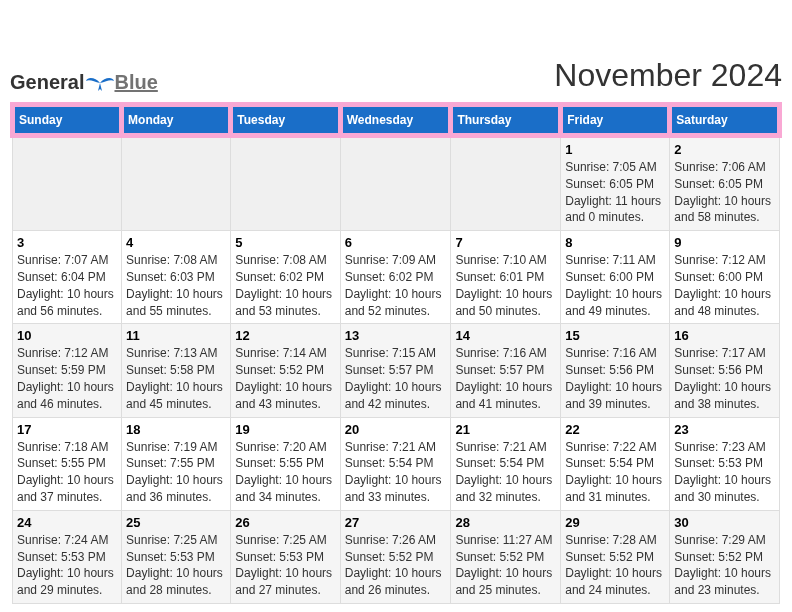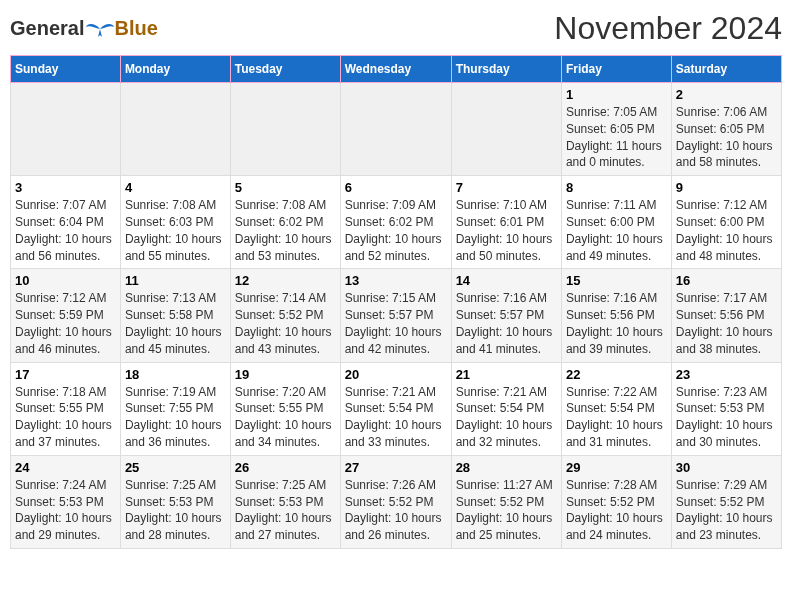--- a/index.html
+++ b/index.html
@@ -5,44 +5,45 @@
     * { box-sizing: border-box; margin: 0; padding: 0; }
     body {
       font-family: Arial, sans-serif;
       background: #fff;
       width: 792px;
       min-height: 612px;
       padding: 10px;
     }
     .header {
       display: flex;
-      align-items: center;
+      align-items: flex-end;
       justify-content: space-between;
       margin-bottom: 8px;
     }
     .logo {
       display: flex;
       flex-direction: column;
       align-items: flex-start;
     }
     .logo-text {
       display: flex;
       align-items: center;
       font-size: 20px;
       font-weight: bold;
     }
     .logo-general { color: #333; }
-    .logo-blue { color: #a16207; }
+    .logo-blue { color: #737373; text-decoration: underline; }
     .logo-bird {
       width: 28px;
       height: 20px;
       margin-left: 2px;
     }
     .title-block {
       text-align: right;
+      margin-top: 47px;
     }
     .month-title {
       font-size: 32px;
       color: #333;
       font-weight: normal;
     }
     .location {
       font-size: 16px;
       color: #555;
     }
@@ -53,21 +54,21 @@
     }
     thead tr {
       background-color: #1a6ec8;
       color: white;
     }
     thead th {
       padding: 6px 4px;
       text-align: left;
       font-size: 12px;
       font-weight: bold;
-      border: 1px solid #f9a8d4;
+      border: 5px solid #f9a8d4;
     }
     tbody tr {
       border-bottom: 1px solid #ccc;
     }
     tbody tr:nth-child(odd) {
       background-color: #f5f5f5;
     }
     tbody tr:nth-child(even) {
       background-color: #fff;
     }

